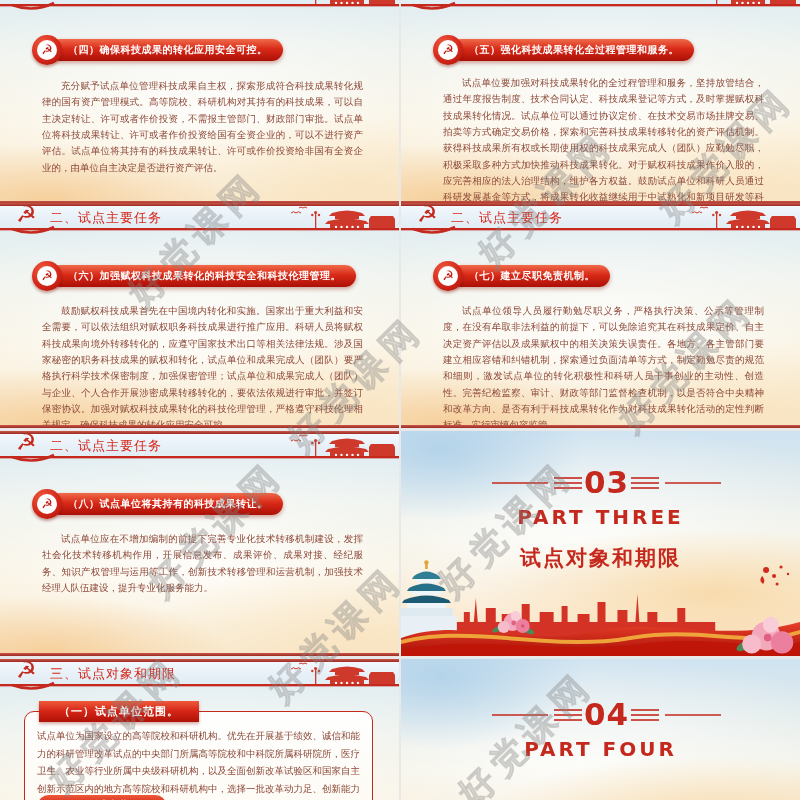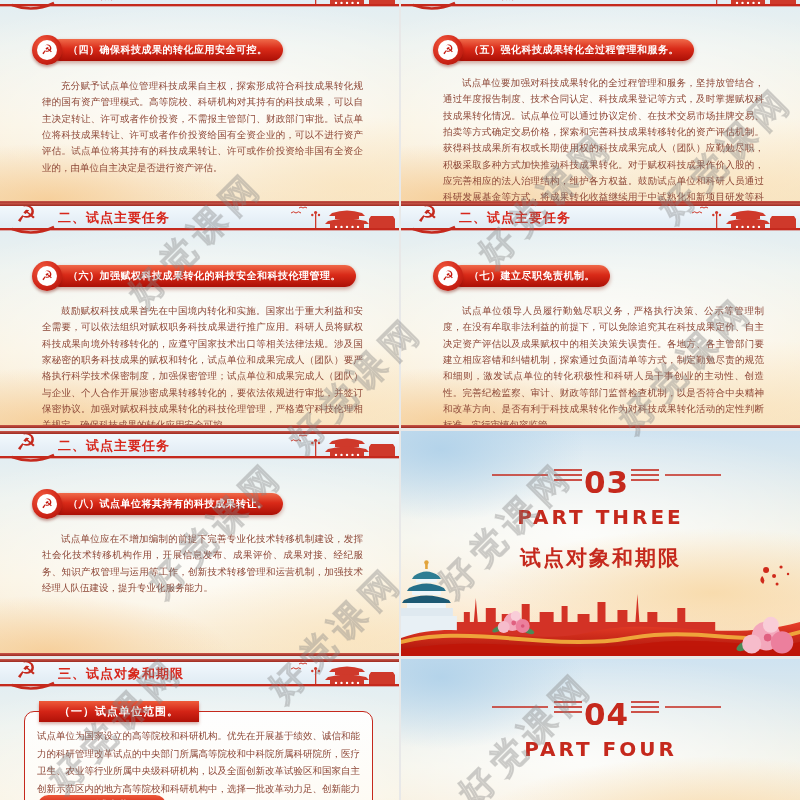--- a/index.html
+++ b/index.html
@@ -26,22 +26,22 @@
   .bar.top { top:0; } .bar.bottom { bottom:0; }
 
   
   .hdr { position:absolute; left:0; top:0; right:0; height:27px; z-index:5;
     background:linear-gradient(180deg,#f4fafe 0%,#e3edf5 80%,rgba(227,237,245,0) 100%); }
   .hdr-line { position:absolute; left:0; right:0; top:25px; height:2px; background:#c5291d;
     box-shadow:0 1px 0 rgba(197,41,29,.35); }
   .hdr-emblem { position:absolute; left:10px; top:1px; width:46px; height:34px; color:#c5291d; }
   .hdr-emblem .glyph { position:absolute; left:6px; top:-3px; font-size:23px; font-weight:bold; }
   .hdr-emblem svg { position:absolute; left:0; top:21px; }
-  .hdr-title { position:absolute; left:50px; top:6px; font-size:13px; font-weight:bold;
-    color:#d7261b; letter-spacing:1px; white-space:nowrap;margin-left:8px; }
+  .hdr-title { position:absolute; left:50px; top:6px; font-size:13px; font-weight:normal;
+    color:#d7261b; letter-spacing:1px; white-space:nowrap; }
   .bld { position:absolute; right:4px; top:1px; }
 
   
   .pill-row { position:absolute; left:32px; display:flex; align-items:center; z-index:4; }
   .pill-emblem { width:30px; height:30px; border-radius:50%; flex:0 0 30px;
     background:radial-gradient(circle at 35% 28%, #f0573c 0%, #d2281a 55%, #a91006 100%);
     display:flex; align-items:center; justify-content:center; margin-right:-13px; z-index:2;
     box-shadow:0 2px 3px rgba(120,20,10,.4); }
   .pe-inner { width:20px; height:20px; border-radius:50%; background:#fff; color:#c4180e;
     font-size:13px; line-height:20px; text-align:center; font-weight:bold; }
@@ -62,21 +62,21 @@
     color:#fff; font-weight:bold; font-size:11px; letter-spacing:1px;
     padding:3px 20px; border-radius:0; box-shadow:0 2px 3px rgba(140,30,15,.35); white-space:nowrap; }
   .box-body { font-size:9.5px; line-height:1.85; color:#8c4636; text-align:justify; font-weight:500; }
   .badge2 { position:absolute; top:136px; left:38px;
     background:linear-gradient(180deg,#ee5a3a 0%,#d32416 50%,#b01208 100%);
     color:#fff; font-weight:bold; font-size:11px; letter-spacing:1px;
     padding:3px 22px; border-radius:12px; z-index:4; white-space:nowrap; }
 
   
   .dv-num-row { position:absolute; top:36px; left:12px; right:0; display:flex;
-    justify-content:center; color:#c5291d; z-index:4; }
+    align-items:center; justify-content:center; color:#c5291d; z-index:4; }
   .dv-num { font-size:31px; font-weight:800; letter-spacing:1px; line-height:1; }
   .dv-part { position:absolute; top:74px; left:0; width:100%; text-align:center;
     font-size:20px; letter-spacing:3px; color:#c5291d; font-weight:600; z-index:4; }
   .dv-title { position:absolute; top:100px; left:0; width:100%; text-align:center;
     font-size:21px; font-weight:800; color:#c5291d; letter-spacing:2px; z-index:4;margin-top:13px; }
   .scape { position:absolute; left:0; bottom:0; width:399px; height:96px; z-index:3; }
 
   
   .wm { position:absolute; font-size:36px; font-weight:bold; letter-spacing:7px;
     color:rgba(150,150,150,.17); -webkit-text-stroke:1px rgba(125,125,125,.28);

